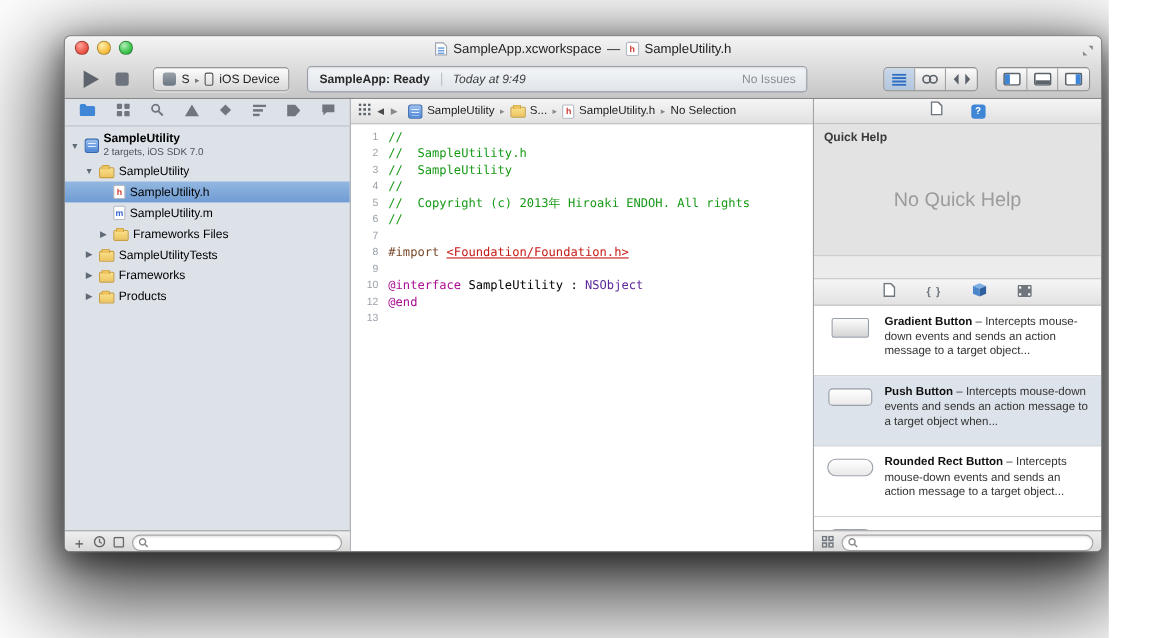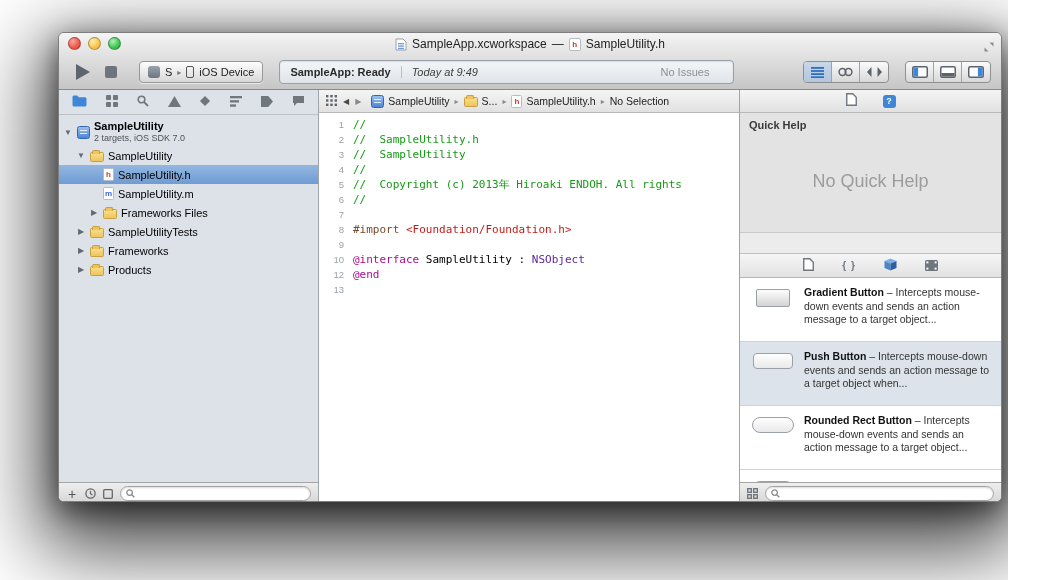--- a/index.html
+++ b/index.html
@@ -33,21 +33,21 @@
     background:linear-gradient(#fdfdfd,#d8d8d8); display:flex; align-items:center; padding:0 8px; gap:5px;
     font-size:11px; color:#222; box-shadow:0 1px 0 rgba(255,255,255,0.6); }
   .scheme-badge { width:12px; height:12px; border-radius:3px; background:linear-gradient(#9aa2ac,#6b7581); }
   .chev { color:#777; font-size:8px; }
   .device-glyph { width:8px; height:12px; border:1.4px solid #555; border-radius:2px; }
   .status { margin-left:16px; width:455px; height:24px; border:1px solid #99a0aa; border-radius:4px;
     background:linear-gradient(#f3f6f8,#e0e4e9); display:flex; align-items:center; font-size:11px; color:#2b2b2b;
     box-shadow:inset 0 1px 2px rgba(0,0,0,0.10); }
   .status .app { padding:0 10px; font-weight:bold; white-space:nowrap; }
   .status .time { padding:0 10px; border-left:1px solid #b9bec6; color:#3d3d3d; white-space:nowrap;font-style:italic; }
-  .status .issues { margin-left:auto; padding-right:24px; color:#8b9097; white-space:nowrap; }
+  .status .issues { margin-left:auto; padding-right:10px; color:#8b9097; white-space:nowrap; }
   .tb-right { margin-left:auto; display:flex; align-items:center; gap:16px; }
   .seg { display:flex; border:1px solid #8f8f8f; border-radius:4px; overflow:hidden;
     background:linear-gradient(#fbfbfb,#d8d8d8); }
   .seg .segbtn { width:28px; height:20px; display:flex; align-items:center; justify-content:center;
     border-right:1px solid #a2a2a2; }
   .seg .segbtn:last-child { border-right:none; }
   .seg .segbtn.active { background:linear-gradient(#c9d7ea,#b2c6de); }
   
   .content { display:flex; height:414px; background:#fff; }
   
@@ -89,21 +89,21 @@
   .breadcrumbs { display:flex; align-items:center; gap:4px; margin-left:4px; }
   .crumb { display:flex; align-items:center; gap:4px; }
   .crumb-sep { color:#888; font-size:8px; padding:0 1px; }
   .code { flex:1; overflow:hidden; padding-top:4px; font-family:"DejaVu Sans Mono",monospace; font-size:11px; line-height:15px; }
   .code-line { display:flex; height:15px; }
   .ln { width:34px; flex:none; text-align:right; padding-right:9px; color:#9aa1a8; font-size:9.5px; line-height:15px;
     font-family:"Liberation Sans",sans-serif; }
   .ct { white-space:pre; }
   .tok-comment { color:#189a18; }
   .tok-preprocessor { color:#78492a; }
-  .tok-string { color:#c41a16; }
+  .tok-string { color:#c41a16;text-decoration:underline; }
   .tok-keyword { color:#aa0d91; }
   .tok-type { color:#5c2699; }
   .tok-plain { color:#000; }
   
   .utilities { width:262px; background:#e7e7e7; border-left:1px solid #9fa4aa; display:flex; flex-direction:column; }
   .insp-tabs { height:23px; background:linear-gradient(#f5f5f5,#e1e1e1); border-bottom:1px solid #b9b9b9;
     display:flex; align-items:center; justify-content:center; gap:26px; }
   .qh-tab-icon { width:13px; height:13px; background:#3f86d6; border-radius:3px; color:#fff; font-size:9px;
     font-weight:bold; display:flex; align-items:center; justify-content:center; }
   .quick-help { height:120px; background:#e3e3e3; border-bottom:1px solid #c9c9c9; display:flex; flex-direction:column; }

